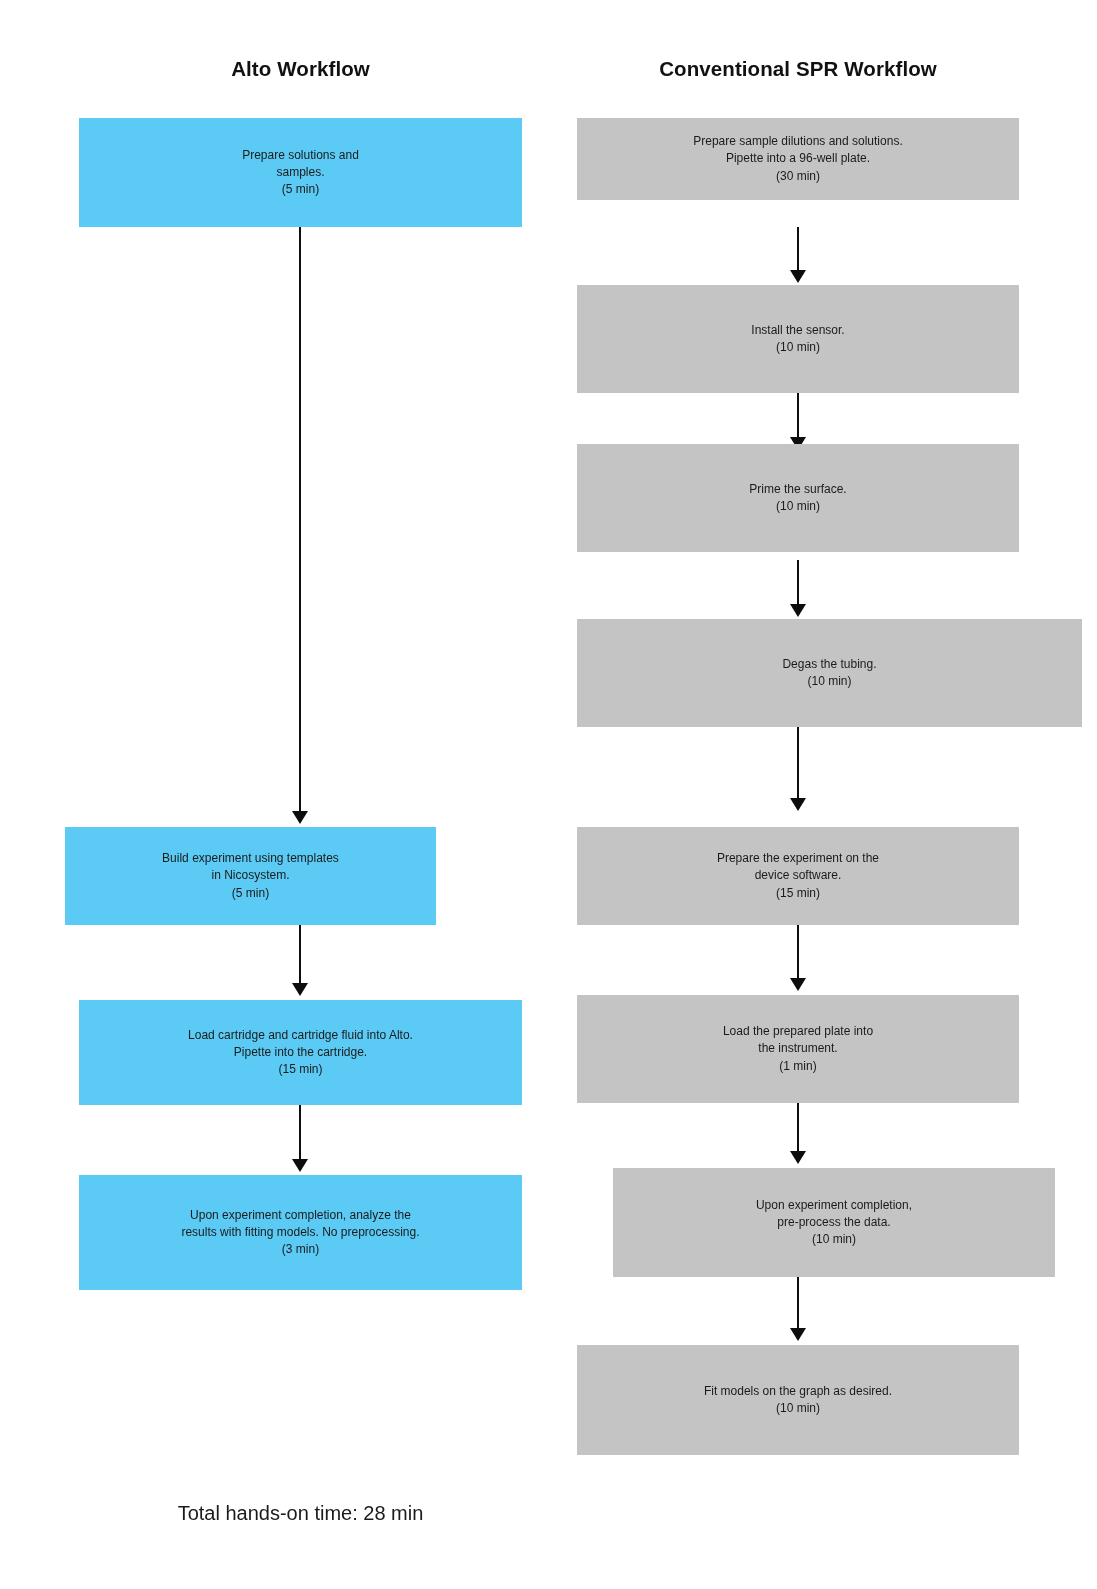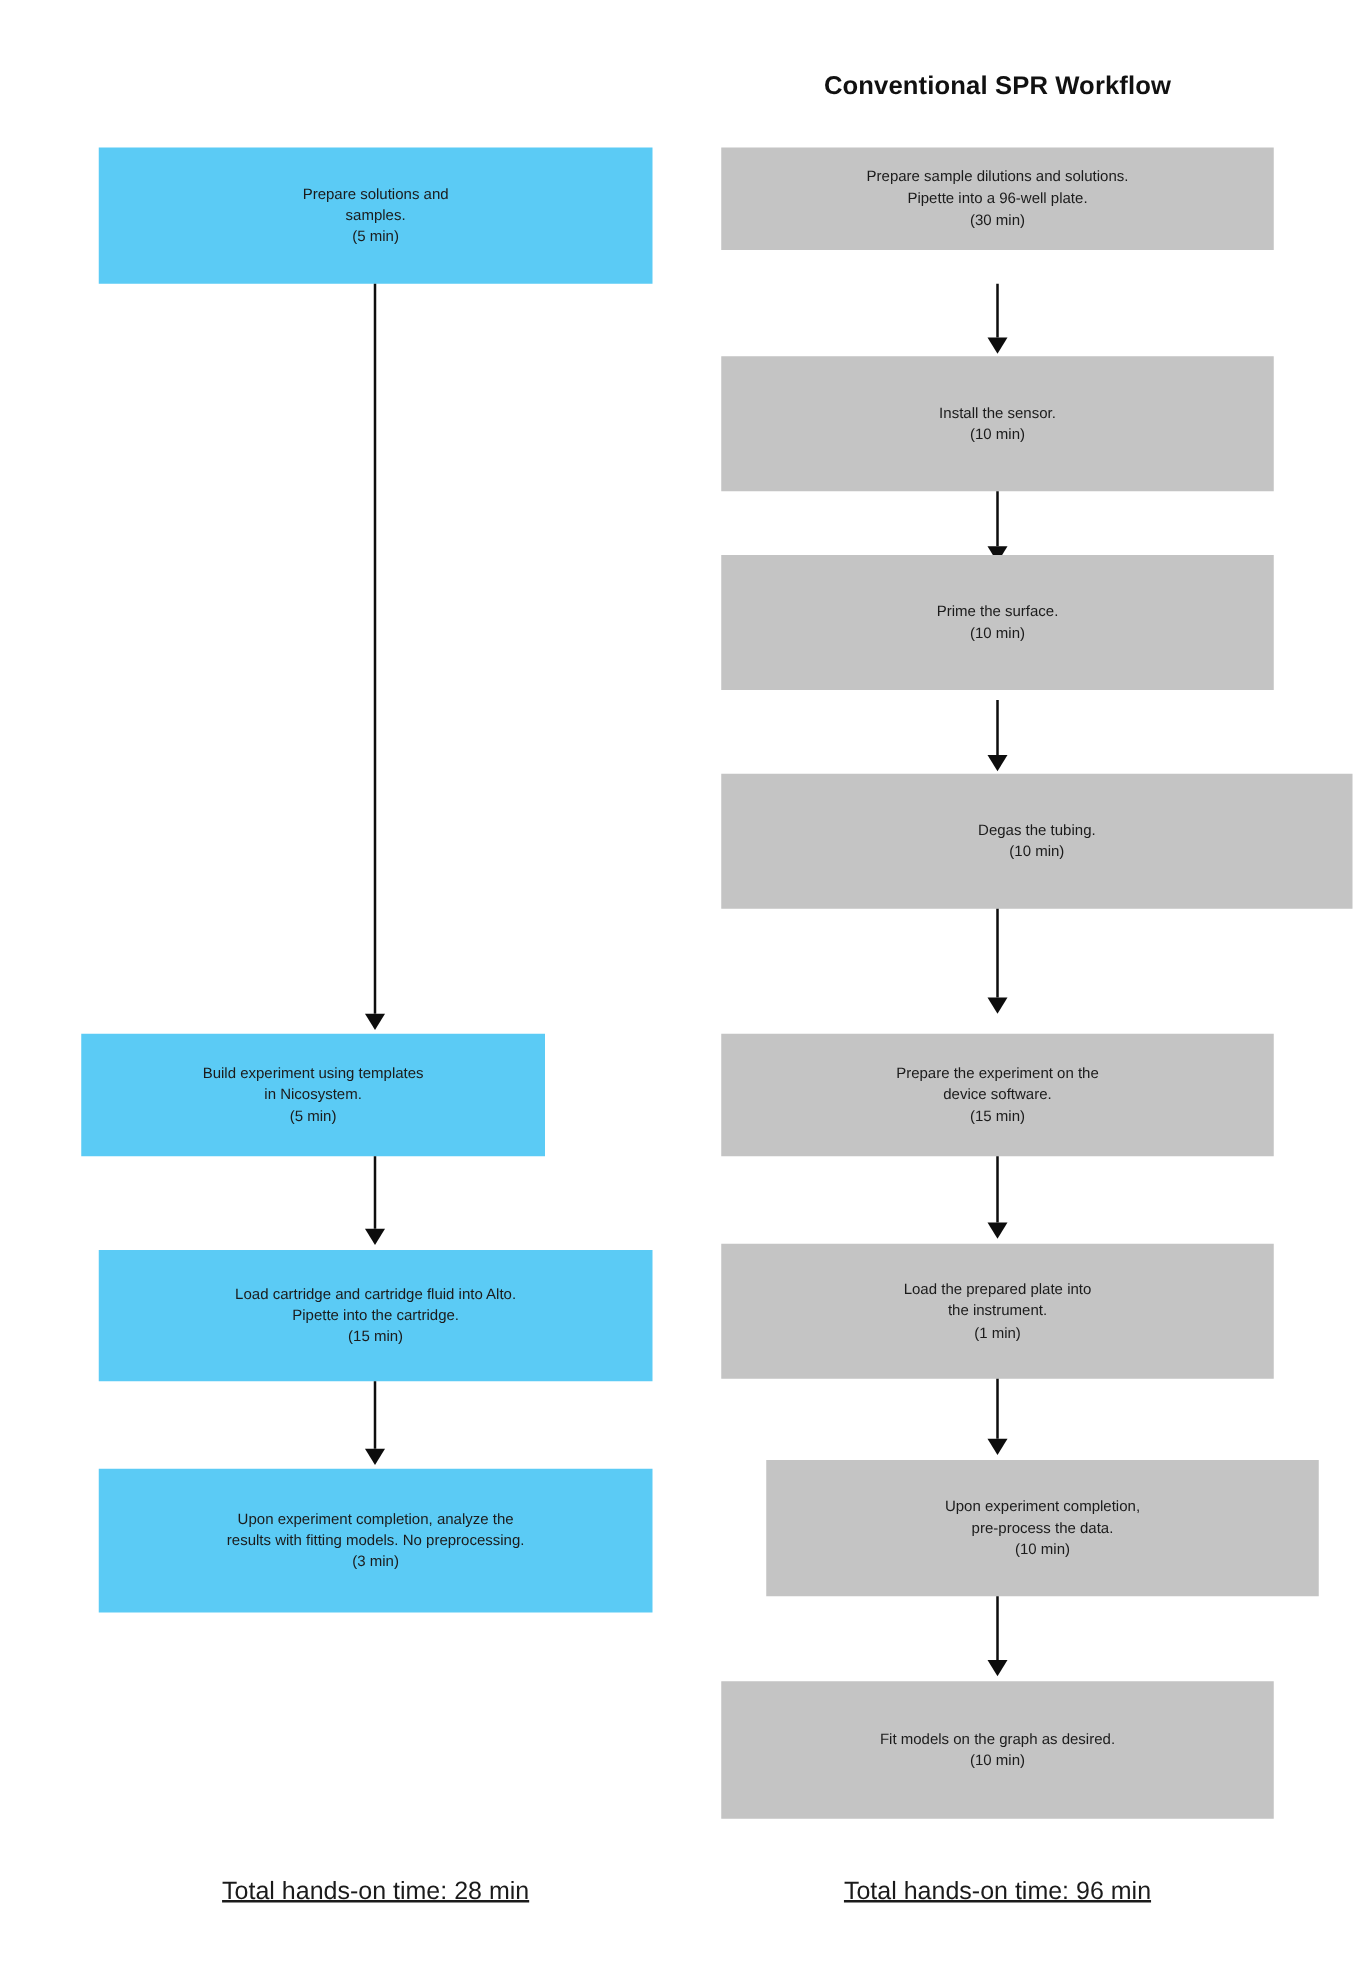--- a/index.html
+++ b/index.html
@@ -67,30 +67,30 @@
     border-right: 8.5px solid transparent;
     border-top: 13px solid #0d0d0d;
   }
 
   .total {
     position: absolute;
     text-align: center;
     font-size: 20px;
     color: #1b1b1b;
     white-space: nowrap;
-    text-decoration: underline;
   }
   .total.left  { left: 79px;  top: 1502px; width: 443px; }
   .total.right { left: 577px; top: 1502px; width: 442px; }
 </style>
 </head>
 <body>
 
 <div id="diagram">
 
+  <div class="col-title left">Alto Workflow</div>
   <div class="col-title right">Conventional SPR Workflow</div>
 
   <div class="node blue" style="left:79px; top:118px; width:443px; height:109px;">
     <span class="node-text">Prepare solutions and
 samples.
 (5 min)</span>
   </div>
 
   <div class="connector" style="left:299px; top:227px; height:584px;"></div>
   <div class="arrowhead" style="left:291.5px; top:811px;"></div>
@@ -178,15 +178,14 @@
 
   <div class="connector" style="left:797px; top:1277px; height:51px;"></div>
   <div class="arrowhead" style="left:789.5px; top:1328px;"></div>
 
   <div class="node gray" style="left:577px; top:1345px; width:442px; height:110px;">
     <span class="node-text">Fit models on the graph as desired.
 (10 min)</span>
   </div>
 
   <div class="total left">Total hands-on time: 28 min</div>
-  <div class="total right">Total hands-on time: 96 min</div>
 
 </div>
 
 </body></html>

